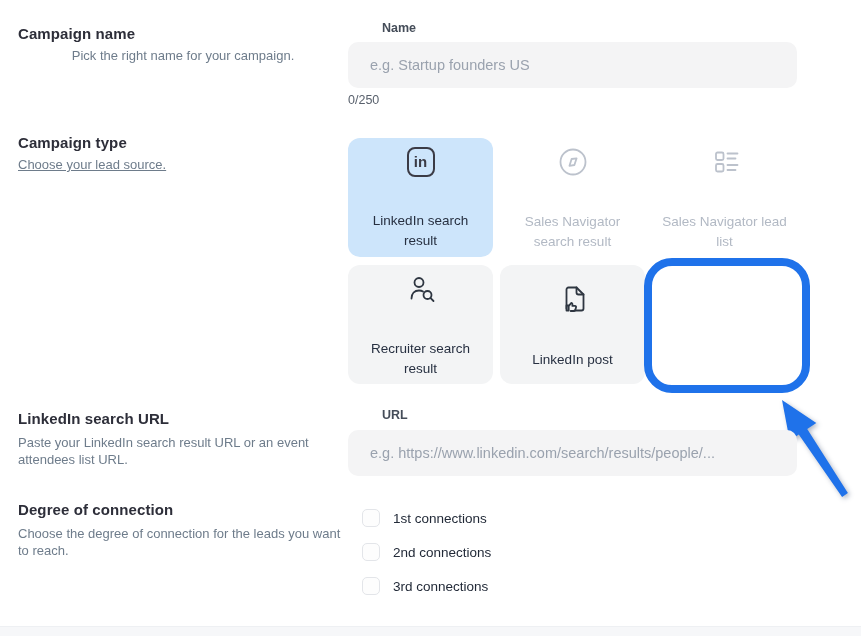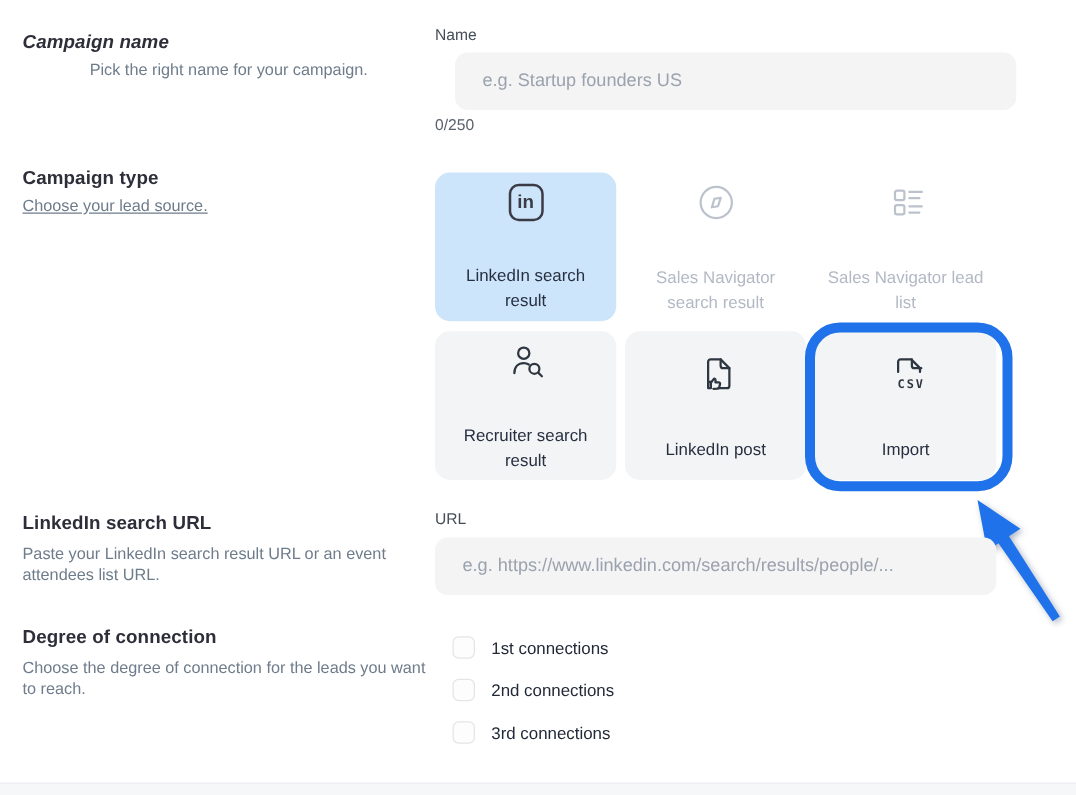--- a/index.html
+++ b/index.html
@@ -6,21 +6,21 @@
   html,body { width:861px; height:636px; background:#ffffff; overflow:hidden;
     font-family:"Liberation Sans", sans-serif; position:relative; }
 
   .abs { position:absolute; }
 
   
   .sec-title { font-size:15px; font-weight:600; color:#2d2e39; letter-spacing:.1px; }
   .sec-sub   { font-size:13px; color:#6e7c8b; line-height:17px; }
 
   
-  .field-label { font-size:12.5px; font-weight:400; color:#454d59; }
+  .field-label { font-size:12.5px; font-weight:700; color:#454d59;margin-left:34px; }
   .text-input { width:449px; height:46px; background:#f4f4f5; border:none; outline:none;
     border-radius:10px; padding:0 22px; font-size:14.5px; color:#2d2e39;
     font-family:"Liberation Sans", sans-serif; }
   .text-input::placeholder { color:#9aa2ae; }
   .counter { width:449px; text-align:left; font-size:12.5px; color:#59616d; }
 
   
   .cards { display:grid; grid-template-columns:repeat(3,145px);
     grid-auto-rows:119px; column-gap:7px; row-gap:8px; }
   .card { border-radius:12px; display:flex; flex-direction:column; align-items:center;
@@ -52,25 +52,25 @@
   .cb { width:18px; height:18px; border:1.5px solid #e3e5e9; border-radius:5px;
     background:#fdfdfd; cursor:pointer; flex:0 0 auto; }
   .cb-label { font-size:13.5px; color:#222a38; }
 
   .bottom-strip { left:0; bottom:0; width:861px; height:10px; background:#f6f7f9;
     border-top:1px solid #eef0f3; }
 </style>
 </head>
 <body>
 
-<div class="abs sec-title" style="left:18px; top:25px;font-style:italic;">Campaign name</div>
+<div class="abs sec-title" style="left:18px; top:25px;">Campaign name</div>
 <div class="abs sec-sub" style="left:18px; top:47px; width:330px;text-align:center;">Pick the right name for your campaign.</div>
 
 <div class="abs field-label" style="left:348px; top:21px;">Name</div>
-<input class="abs text-input" style="left: 364px; top: 42px;" value="" placeholder="e.g. Startup founders US">
+<input class="abs text-input" style="left: 348px; top: 42px;" value="" placeholder="e.g. Startup founders US">
 <div class="abs counter" style="left:348px; top:93px;">0/250</div>
 
 <div class="abs sec-title" style="left:18px; top:134px;">Campaign type</div>
 <div class="abs sec-sub" style="left:18px; top:156px; width:330px;text-decoration:underline;">Choose your lead source.</div>
 
 <div class="abs cards" style="left:348px; top:138px;">
 
   <div class="card selected">
     <span class="ic">
       <span class="in-badge">in</span>
@@ -116,30 +116,20 @@
     <span class="ic">
       <svg class="icon" width="36" height="36" viewBox="0 0 36 36">
         <path d="M11.5 27.5 v-19 a2 2 0 0 1 2-2 h8 l7 7 v14 a2 2 0 0 1 -2 2 h-7"></path>
         <path d="M21.5 6.5 v5 a2 2 0 0 0 2 2 h5"></path>
         <path d="M11.5 24.5 h2.2 v5 h-2.2 z M13.7 25.3 l2.2-3 c.4-.6 1.5-.3 1.5 .6 v2 h2.6 a1.1 1.1 0 0 1 1.05 1.4 l-.75 2.7 a1.3 1.3 0 0 1 -1.25 1 h-3.35"></path>
       </svg>
     </span>
     <span class="lbl">LinkedIn post</span>
   </div>
 
-  <div class="card default">
-    <span class="ic">
-      <svg class="icon" width="36" height="36" viewBox="0 0 36 36">
-        <path d="M11.5 16.5 v-8 a2 2 0 0 1 2-2 h8.5 l7 7 v3"></path>
-        <path d="M22.5 6.5 v5 a2 2 0 0 0 2 2 h5.5"></path>
-        <text x="11" y="29" font-size="9.5" font-weight="700" letter-spacing="1.6" font-family="DejaVu Sans Mono, monospace">CSV</text>
-      </svg>
-    </span>
-    <span class="lbl">Import</span>
-  </div>
 </div>
 
 <div class="abs ring"></div>
 <svg class="abs arrow-svg" width="91" height="115" viewBox="0 0 91 115">
   <polygon points="12,8 19.7,48.5 28.8,42.5 72.1,104.9 77.9,101.1 37.2,36.9 46.3,30.9" fill="#1f72ea"></polygon>
 </svg>
 
 <div class="abs sec-title" style="left:18px; top:410px;">LinkedIn search URL</div>
 <div class="abs sec-sub" style="left:18px; top:434px; width:332px;">Paste your LinkedIn search result URL or an event attendees list URL.</div>
 

